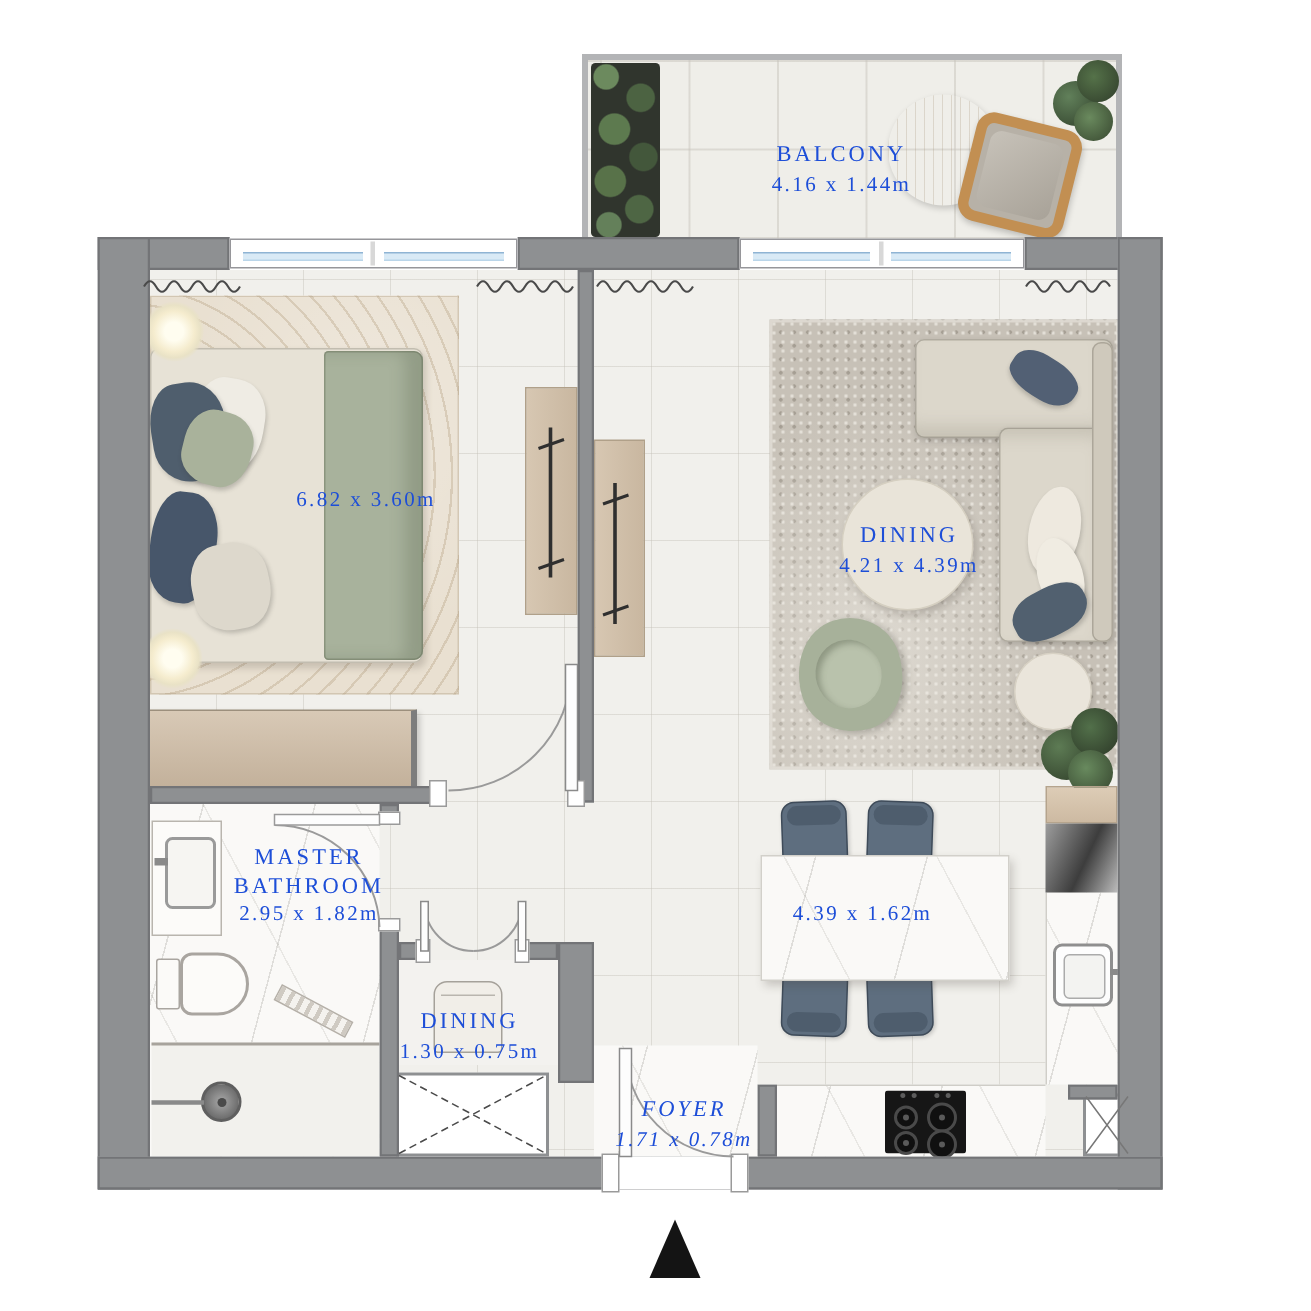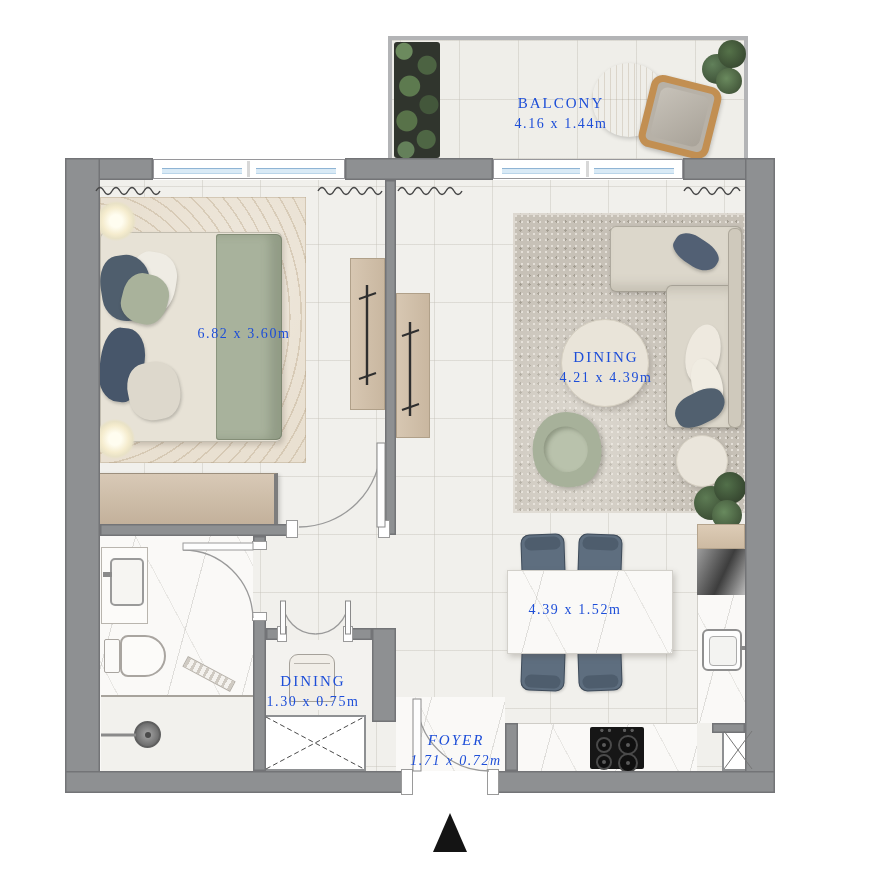--- a/index.html
+++ b/index.html
@@ -245,27 +245,31 @@
     <div class="room-name">BALCONY</div>
     <div class="room-dims">4.16 x 1.44m</div>
   </div>
   <div class="room-label" style="left:244px;top:323px;">
     <div class="room-dims">6.82 x 3.60m</div>
   </div>
   <div class="room-label" style="left:606px;top:348px;">
     <div class="room-name">DINING</div>
     <div class="room-dims">4.21 x 4.39m</div>
   </div>
+  <div class="room-label" style="left:206px;top:563px;">
+    <div class="room-name wrap">MASTER BATHROOM</div>
+    <div class="room-dims" style="margin-top:1px;">2.95 x 1.82m</div>
+  </div>
   <div class="room-label" style="left:313px;top:672px;">
     <div class="room-name">DINING</div>
     <div class="room-dims">1.30 x 0.75m</div>
   </div>
   <div class="room-label" style="left:456px;top:731px;font-style:italic;">
     <div class="room-name">FOYER</div>
-    <div class="room-dims">1.71 x 0.72m</div>
+    <div class="room-dims">1.71 x 0.78m</div>
   </div>
   <div class="room-label" style="left:575px;top:599px;">
-    <div class="room-dims">4.39 x 1.52m</div>
+    <div class="room-dims">4.39 x 1.62m</div>
   </div>
 
   <div class="abs" style="left:433px;top:813px;width:0;height:0;border-left:17px solid transparent;border-right:17px solid transparent;border-bottom:39px solid #141414;"></div>
 
 </div>
 
 </body></html>

